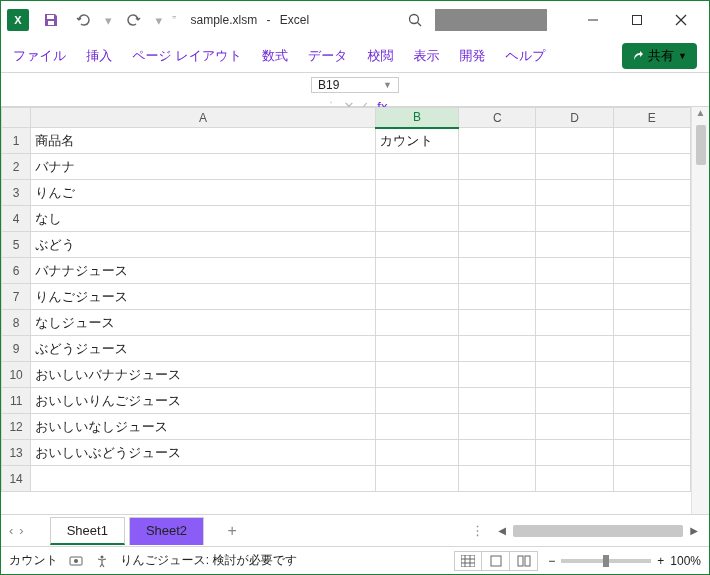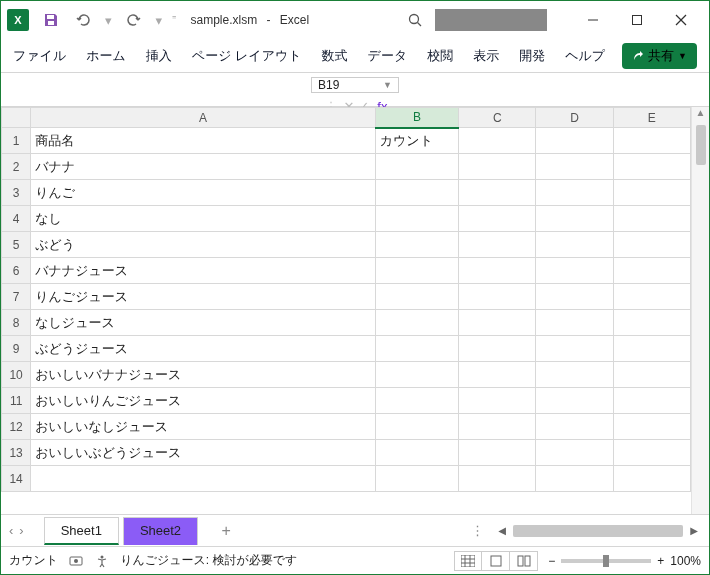--- a/index.html
+++ b/index.html
@@ -11,21 +11,21 @@
 .qat { display: flex; align-items: center; gap: 8px; }
 .qat-btn { width: 24px; height: 24px; display: flex; align-items: center; justify-content: center; color: #666; cursor: pointer; }
 .qat-sep { color: #aaa; margin: 0 2px; }
 .title-text { margin-left: 14px; color: #333; font-size: 12px; }
 .title-spacer { flex: 1; }
 .search-btn { width: 24px; height: 24px; display: flex; align-items: center; justify-content: center; color: #555; margin-right: 8px; }
 .account-box { width: 112px; height: 22px; background: #888; margin-right: 24px; }
 .win-btns { display: flex; gap: 0; }
 .win-btn { width: 44px; height: 30px; display: flex; align-items: center; justify-content: center; color: #333; cursor: pointer; }
 .ribbon-tabs { height: 34px; display: flex; align-items: center; padding: 0 12px; gap: 0; background: #fff; border-bottom: 1px solid #d6d6d6; }
-.rtab { padding: 6px 10px; font-size: 13px; cursor: pointer; color: #0f172a; }
+.rtab { padding: 6px 10px; font-size: 13px; cursor: pointer; color: #6d28d9; }
 .rtab:first-child { padding-left: 0; }
 .rtab-spacer { flex: 1; }
 .share-btn { background: #107c41; color: #000000; padding: 4px 10px; border-radius: 4px; display: flex; align-items: center; gap: 4px; font-size: 13px; cursor: pointer; }
 .namebox-row { height: 34px; display: flex; align-items: center; padding: 4px 10px; gap: 6px; border-bottom: 1px solid #d6d6d6; flex-direction: column; }
 .namebox { width: 88px; height: 24px; border: 1px solid #ccc; display: flex; align-items: center; padding: 0 6px; font-size: 12px; justify-content: space-between; cursor: text; }
 .fx-btns { display: flex; align-items: center; gap: 4px; color: #888; }
 .fx-btns span { cursor: pointer; }
 .fx-label { color: #6d28d9; margin-left: 4px; }
 .formula-bar { flex: 1; height: 24px; border: 1px solid #e0e0e0; border-radius: 2px; }
 .expand-fx { width: 20px; text-align: center; color: #666; cursor: pointer; }
@@ -38,21 +38,21 @@
 th.colhdr.active { background: #d6ead9; border-bottom: 2px solid #107c41; color: #107c41; }
 th.rowhdr { width: 28px; background: #f0f0f0; text-align: center; font-size: 12px; color: #555; border-left: none; }
 td.cell { height: 26px; padding: 0 4px; font-size: 13px; text-align: left; background: #fff; cursor: cell; }
 .vscroll { width: 18px; background: #f5f5f5; border-left: 1px solid #e3e3e3; display: flex; flex-direction: column; align-items: center; }
 .vscroll .arrow { height: 16px; color: #888; font-size: 10px; cursor: pointer; }
 .vscroll .thumb { width: 10px; flex: 0 0 40px; background: #c8c8c8; border-radius: 2px; margin-top: 2px; cursor: pointer; }
 .sheet-tabs { height: 32px; display: flex; align-items: center; border-top: 1px solid #d6d6d6; padding: 0 8px; gap: 4px; }
 .nav-arrows { display: flex; gap: 6px; color: #888; margin-right: 16px; }
 .nav-arrows span { cursor: pointer; }
 .stab { padding: 5px 16px; border: 1px solid #d0d0d0; border-bottom: none; font-size: 13px; cursor: pointer; background: #8b5cf6; }
-.stab.active { background: #fff; border-bottom: 2px solid #107c41; }
+.stab.active { background: #fff; border-bottom: 2px solid #107c41; margin-left: 6px; }
 .add-sheet { margin-left: 12px; color: #888; font-size: 16px; width: 24px; text-align: center; cursor: pointer; }
 .stab-spacer { flex: 1; }
 .hscroll { display: flex; align-items: center; gap: 4px; }
 .hscroll .dots { color: #888; margin-right: 6px; cursor: pointer; letter-spacing: 1px; }
 .hscroll .arrow { width: 14px; text-align: center; color: #666; font-size: 10px; cursor: pointer; }
 .hscroll .track { width: 170px; height: 12px; background: #eaeaea; position: relative; border-radius: 2px; }
 .hscroll .thumb { position: absolute; left: 0; top: 0; width: 170px; height: 12px; background: #c8c8c8; border-radius: 2px; cursor: pointer; }
 .statusbar { height: 28px; display: flex; align-items: center; padding: 0 8px; font-size: 12px; border-top: 1px solid #d6d6d6; gap: 10px; }
 .status-spacer { flex: 1; }
 .view-btns { display: flex; gap: 0; }
@@ -121,21 +121,20 @@
             <line x1="1" y1="1" x2="11" y2="11" stroke="#333" stroke-width="1.2"></line>
             <line x1="11" y1="1" x2="1" y2="11" stroke="#333" stroke-width="1.2"></line>
           </svg>
       </div>
     </div>
   </div>
 
   <div class="ribbon-tabs">
     <div id="ribbon-tabs-container" style="display:flex;gap:0">
         <div class="rtab">ファイル</div>
-        <div class="rtab">ホーム</div>
         <div class="rtab">挿入</div>
         <div class="rtab">ページ レイアウト</div>
         <div class="rtab">数式</div>
         <div class="rtab">データ</div>
         <div class="rtab">校閲</div>
         <div class="rtab">表示</div>
         <div class="rtab">開発</div>
         <div class="rtab">ヘルプ</div>
       </div>
     <div class="rtab-spacer"></div>

